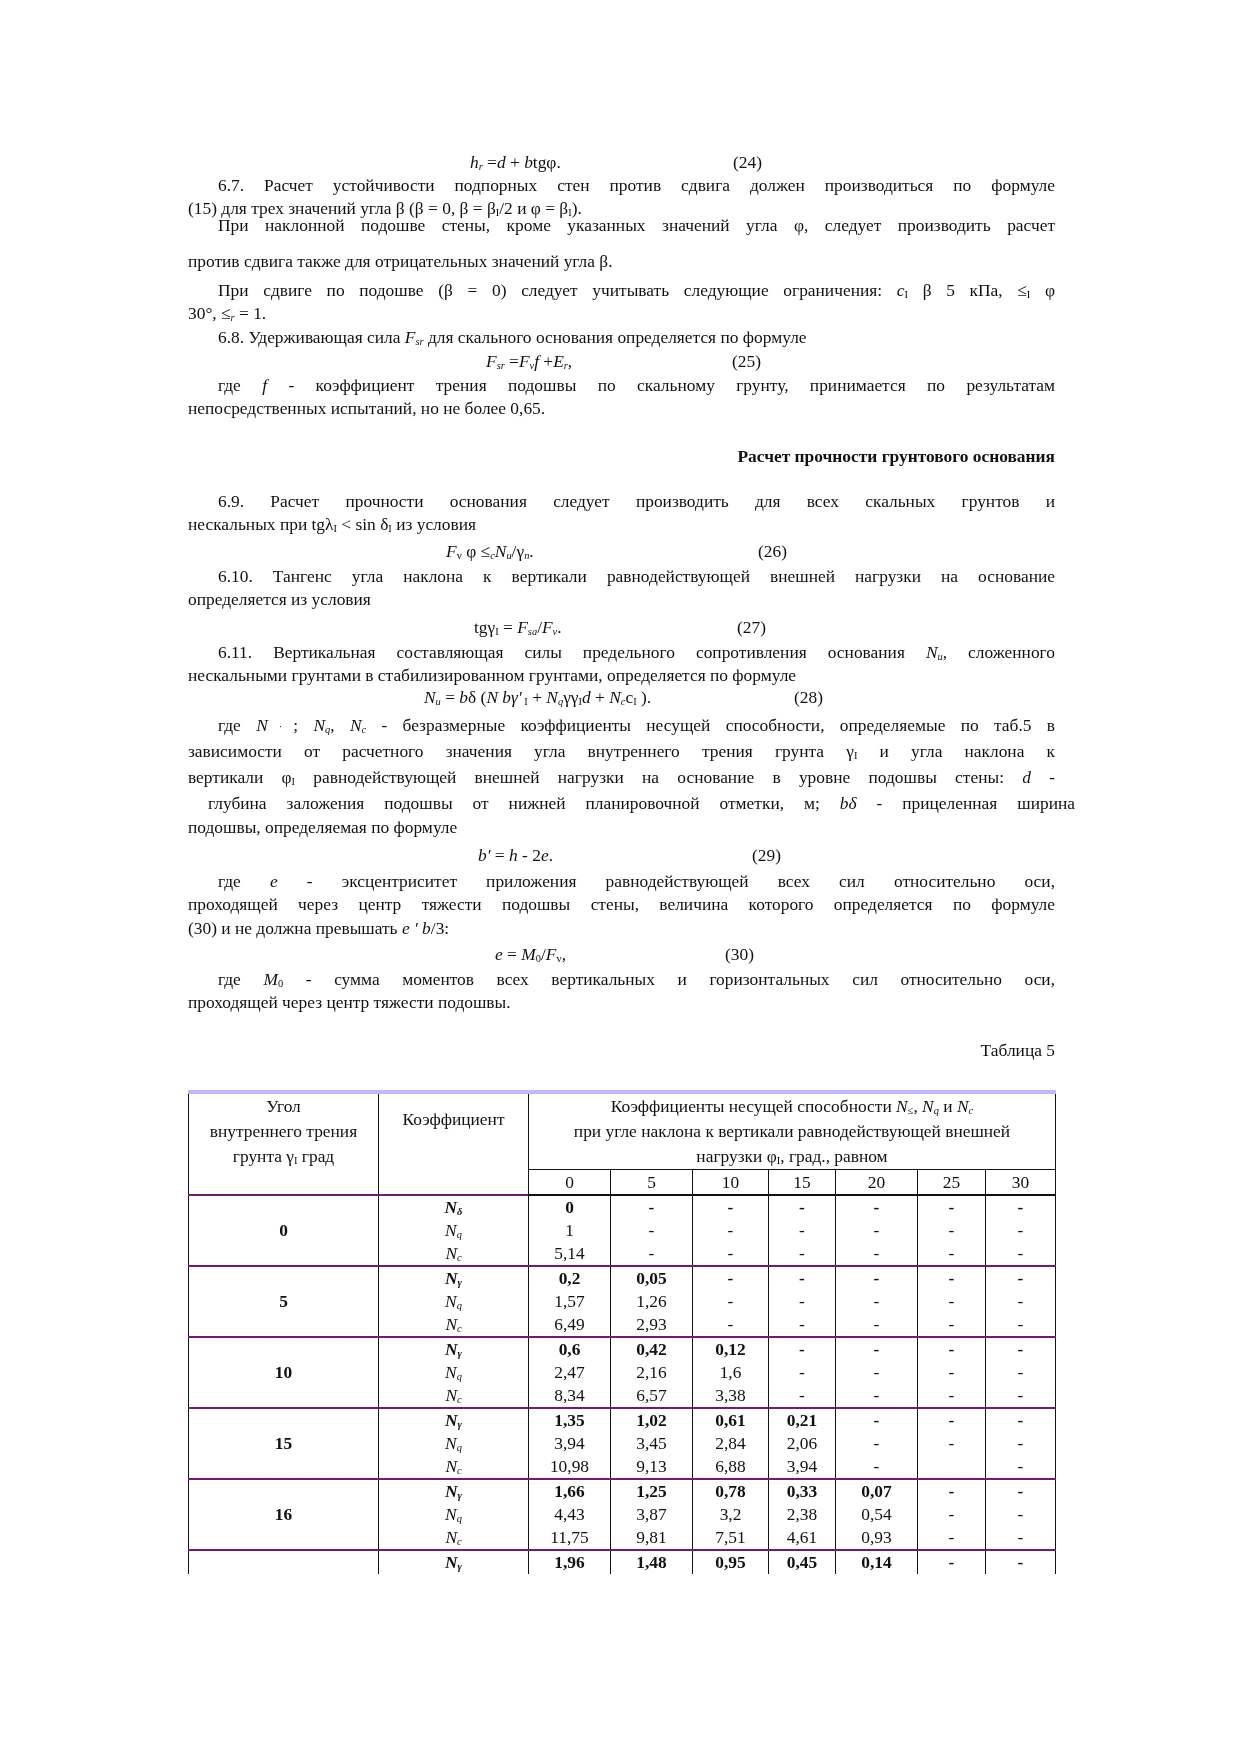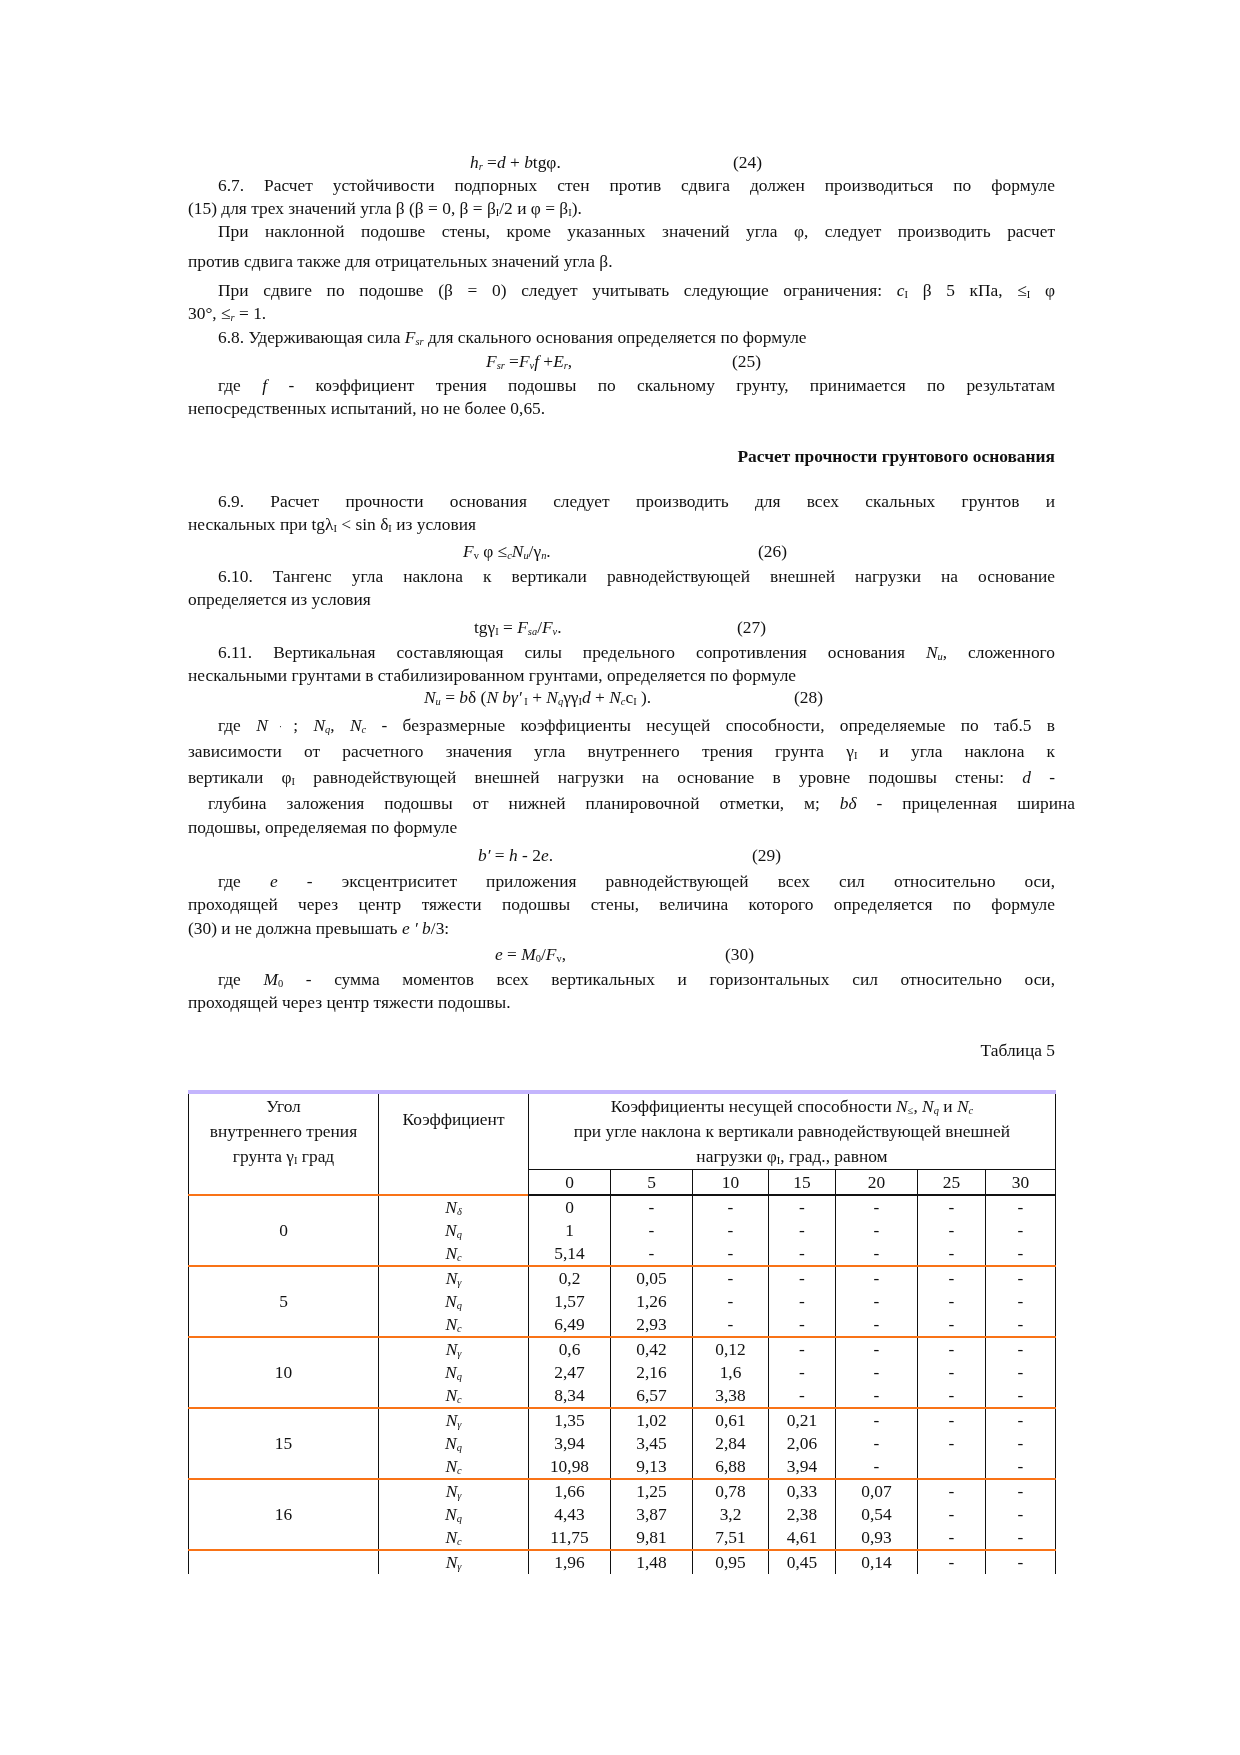--- a/index.html
+++ b/index.html
@@ -25,60 +25,60 @@
       position: absolute; left: 188px; top: 1090px;
       border-collapse: collapse; table-layout: fixed;
       font-size: 17.4px;
     }
     table.t5 td, table.t5 th {
       border-left: 1.6px solid #111; border-right: 1.6px solid #111;
       padding: 0; text-align: center; font-weight: normal; vertical-align: middle;
     }
     table.t5 .hdr td { border-top: 4px solid #c4b5fd; }
     table.t5 .colnum td { border-top: 1.3px solid #111; border-bottom: 2px solid #111; height: 24px; line-height: 22px; }
-    table.t5 .grp-start td { border-top: 2px solid #f97316; }
+    table.t5 .grp-start td { border-top: 2px solid #701a75; font-weight: bold; }
     table.t5 td.sub { height: 23px; line-height: 23px; }
     table.t5 td.coef { font-style: italic; }
     .hdrtxt { line-height: 25px; }
   </style>
 </head>
 <body>
 
 <div class="page">
 
   <div class="formula" style="left:282px; top:151px;">
     <i>h</i><sub><i>r</i></sub><span> =</span><i>d</i><span> + </span><i>b</i><span>tgφ.</span>
   </div>
   <div class="fnum" style="left:545px; top:151px;">(24)</div>
 
   <div class="ln just ind" style="top:174px;">6.7. Расчет устойчивости подпорных стен против сдвига должен производиться по формуле</div>
   <div class="ln" style="top:197px;"><span>(15) для трех значений угла β (β = 0, β = β</span><sub>I</sub><span>/2 и φ = β</span><sub>I</sub><span>).</span></div>
 
-  <div class="ln just ind" style="top:220px;font-family:Liberation Serif, serif;">При наклонной подошве стены, кроме указанных значений угла φ, следует производить расчет</div>
+  <div class="ln just ind" style="top:214px;font-family:Liberation Serif, serif;">При наклонной подошве стены, кроме указанных значений угла φ, следует производить расчет</div>
   <div class="ln" style="top:250px;">против сдвига также для отрицательных значений угла β.</div>
 
   <div class="ln just ind" style="top:279px;"><span>При сдвиге по подошве (β = 0) следует учитывать следующие ограничения: </span><i>c</i><sub>I</sub><span> β 5 кПа, ≤</span><sub>I</sub><span> φ</span></div>
   <div class="ln" style="top:302px;"><span>30°, ≤</span><sub><i>r</i></sub><span> = 1.</span></div>
 
   <div class="ln ind" style="top:326px;"><span>6.8. Удерживающая сила </span><i>F</i><sub><i>sr</i></sub><span> для скального основания определяется по формуле</span></div>
 
   <div class="formula" style="left:298px; top:350px;">
     <i>F</i><sub><i>sr</i></sub><span> =</span><i>F</i><sub><i>v</i></sub><i>f</i><span> +</span><i>E</i><sub><i>r</i></sub><span>,</span>
   </div>
   <div class="fnum" style="left:544px; top:350px;">(25)</div>
 
   <div class="ln just ind" style="top:374px;"><span>где  </span><i>f</i><span> - коэффициент трения подошвы по скальному грунту, принимается по результатам</span></div>
   <div class="ln" style="top:397px;">непосредственных испытаний, но не более 0,65.</div>
 
   <div class="ln center bold" style="top:445px;">Расчет прочности грунтового основания</div>
 
   <div class="ln just ind" style="top:490px;">6.9. Расчет прочности основания следует производить для всех скальных грунтов и</div>
   <div class="ln" style="top:513px;"><span>нескальных при tgλ</span><sub>I</sub><span> &lt; sin δ</span><sub>I</sub><span> из условия</span></div>
 
-  <div class="formula" style="left:275px; top:540px;">
+  <div class="formula" style="left:258px; top:540px;">
     <i>F</i><sub>v</sub><span> φ ≤</span><sub><i>c</i></sub><i>N</i><sub><i>u</i></sub><span>/γ</span><sub><i>n</i></sub><span>.</span>
   </div>
   <div class="fnum" style="left:570px; top:540px;">(26)</div>
 
   <div class="ln just ind" style="top:565px;">6.10. Тангенс угла наклона к вертикали равнодействующей внешней нагрузки на основание</div>
   <div class="ln" style="top:588px;">определяется из условия</div>
 
   <div class="formula" style="left:286px; top:616px;">
     <span>tgγ</span><sub>I</sub><span> = </span><i>F</i><sub><i>sa</i></sub><span>/</span><i>F</i><sub><i>v</i></sub><span>.</span>
   </div>

